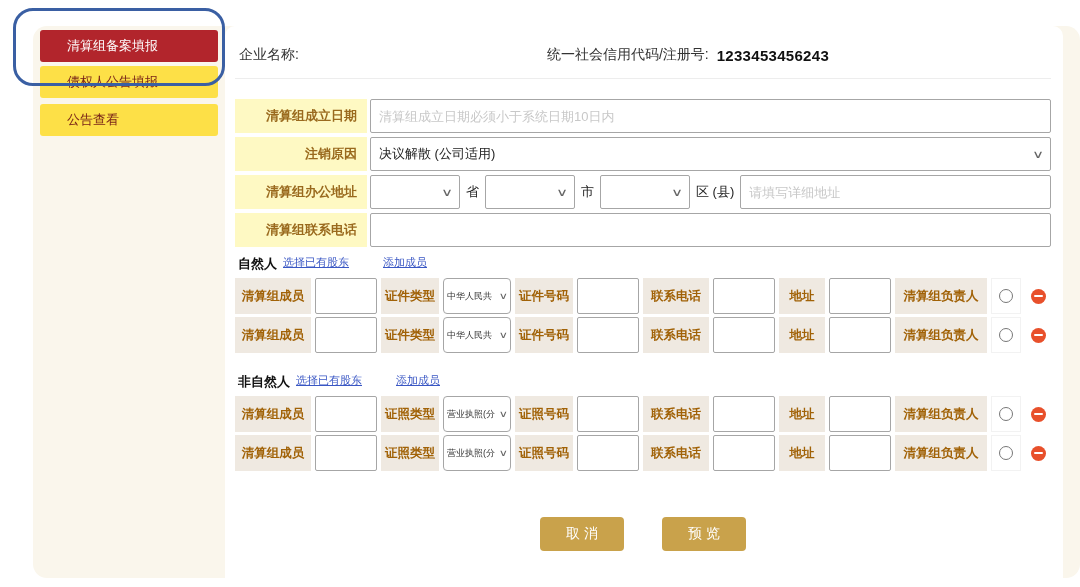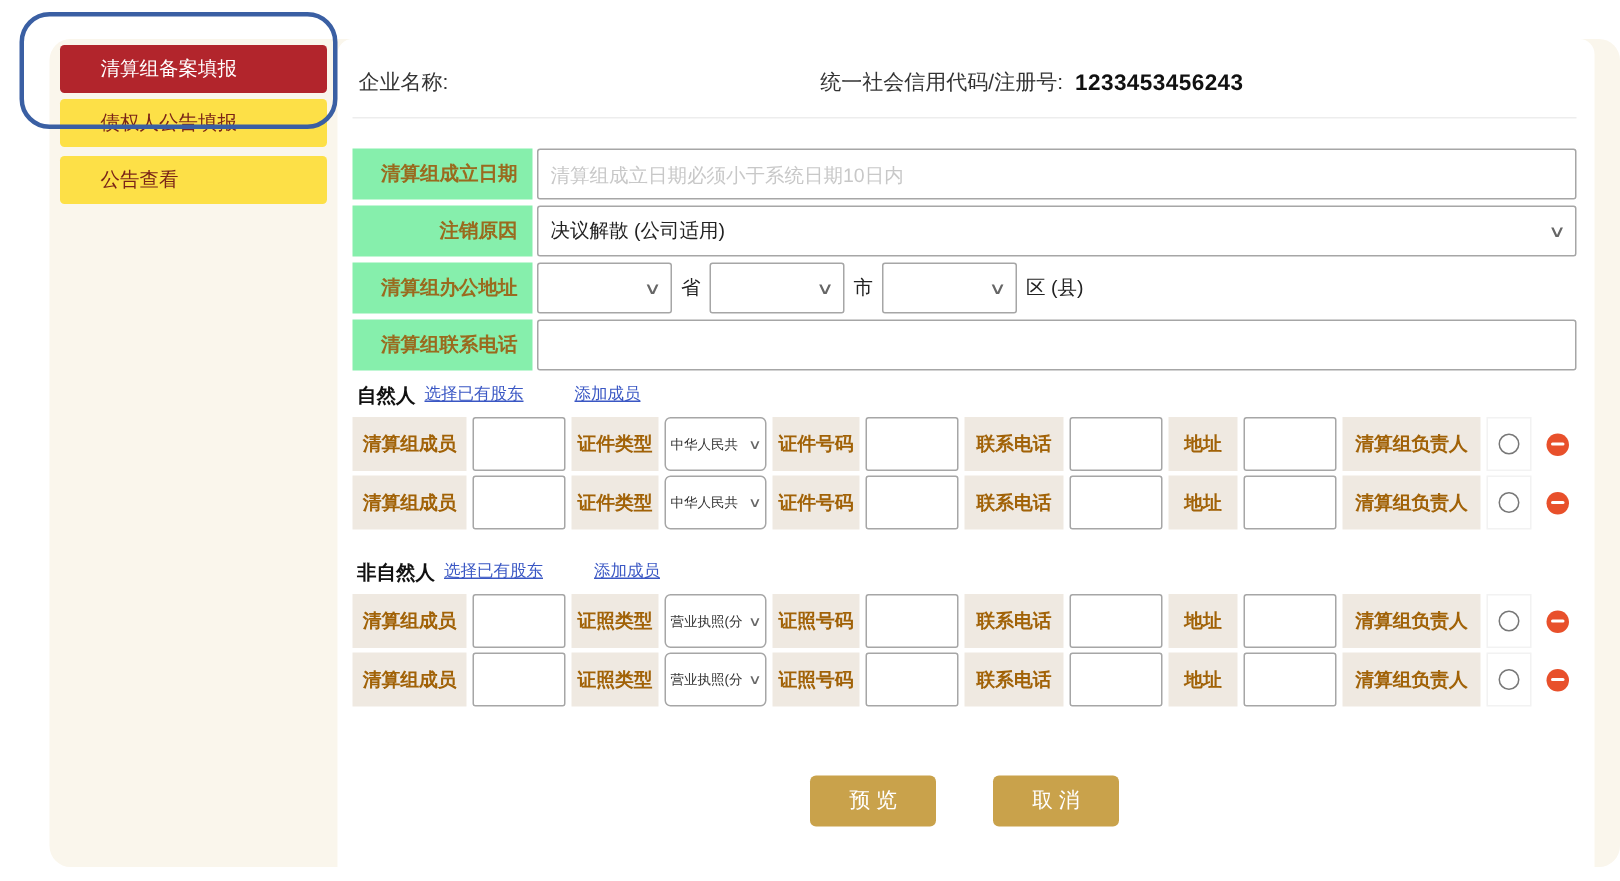--- a/index.html
+++ b/index.html
@@ -24,21 +24,21 @@
     background:#ffffff; border-radius:10px 10px 0 0; padding:18px 12px 0 10px; }
 
   .panel-header { display:flex; align-items:center; font-size:14px; color:#333;
     padding:2px 4px 14px 4px; border-bottom:1px solid #ededed; }
   .code-group { margin-left:248px; display:flex; align-items:center; }
   .code-value { font-weight:bold; color:#111; margin-left:8px; font-size:15px; letter-spacing:.3px; }
 
   
   .form-box { margin-top:20px; }
   .form-row { display:flex; align-items:stretch; margin-bottom:4px; height:34px; }
-  .form-label { width:120px; background:#86efac; color:#9a6a1e; font-weight:bold; font-size:13px;
+  .form-label { width:132px; background:#fef9c3; color:#9a6a1e; font-weight:bold; font-size:13px;
     display:flex; align-items:center; justify-content:flex-end; padding-right:10px; flex:none; }
   .form-field { flex:1; margin-left:3px; display:flex; align-items:center; }
   .txt { width:100%; height:34px; border:1px solid #a6a6a6; border-radius:2px; background:#fff;
     padding:0 8px; font-size:13px; font-family:inherit; color:#222; outline:none; }
   .txt::placeholder { color:#c8c8c8; }
   .faux-select { height:34px; border:1px solid #a6a6a6; border-radius:2px; background:#fff;
     display:flex; align-items:center; padding:0 8px; font-size:13px; color:#222; cursor:pointer; }
   .faux-select .chev { margin-left:auto; color:#666; font-size:11px; transform:scaleX(1.5); }
   .grow { flex:1; }
   .addr-select { width:90px; flex:none; }
@@ -128,20 +128,21 @@
           </div>
           <span class="addr-suffix">省</span>
           <div class="faux-select addr-select">
             <span class="chev">∨</span>
           </div>
           <span class="addr-suffix">市</span>
           <div class="faux-select addr-select">
             <span class="chev">∨</span>
           </div>
           <span class="addr-suffix">区 (县)</span>
+          <input class="txt grow" type="text" placeholder="请填写详细地址" style="">
         </div>
       </div>
 
       <div class="form-row">
         <div class="form-label">清算组联系电话</div>
         <div class="form-field">
           <input class="txt" type="text" style="">
         </div>
       </div>
     </div>
@@ -245,20 +246,20 @@
       <div class="m-label w-leader">清算组负责人</div>
       <div class="radio-cell">
         <span class="radio"></span>
       </div>
       <div class="minus-cell">
         <span class="minus-icon"></span>
       </div>
     </div>
 
     <div class="btn-row">
+      <button class="btn">取 消</button>
       <button class="btn">预 览</button>
-      <button class="btn">取 消</button>
     </div>
 
   </div>
 </div>
 
 <div class="annotation"></div>
 
 </body></html>

